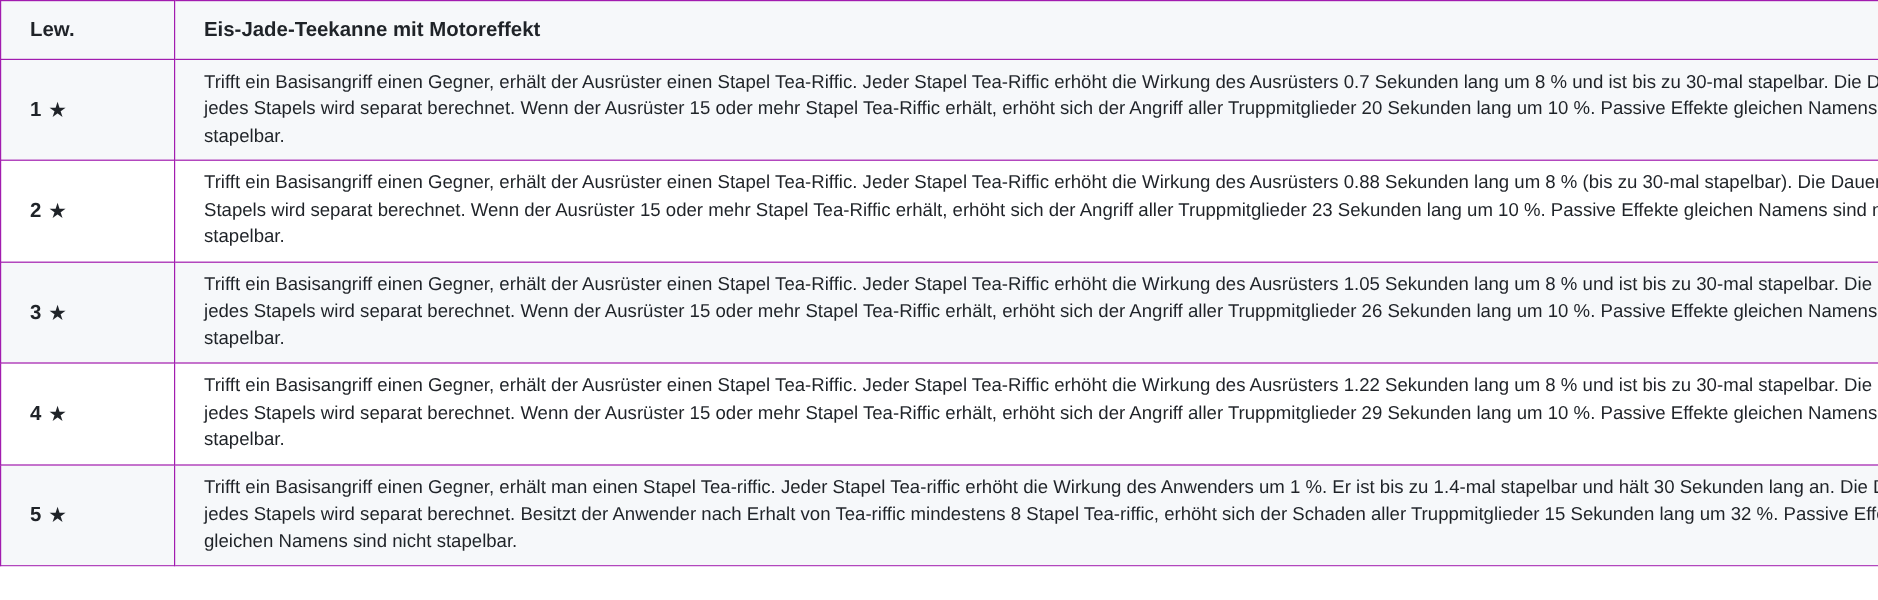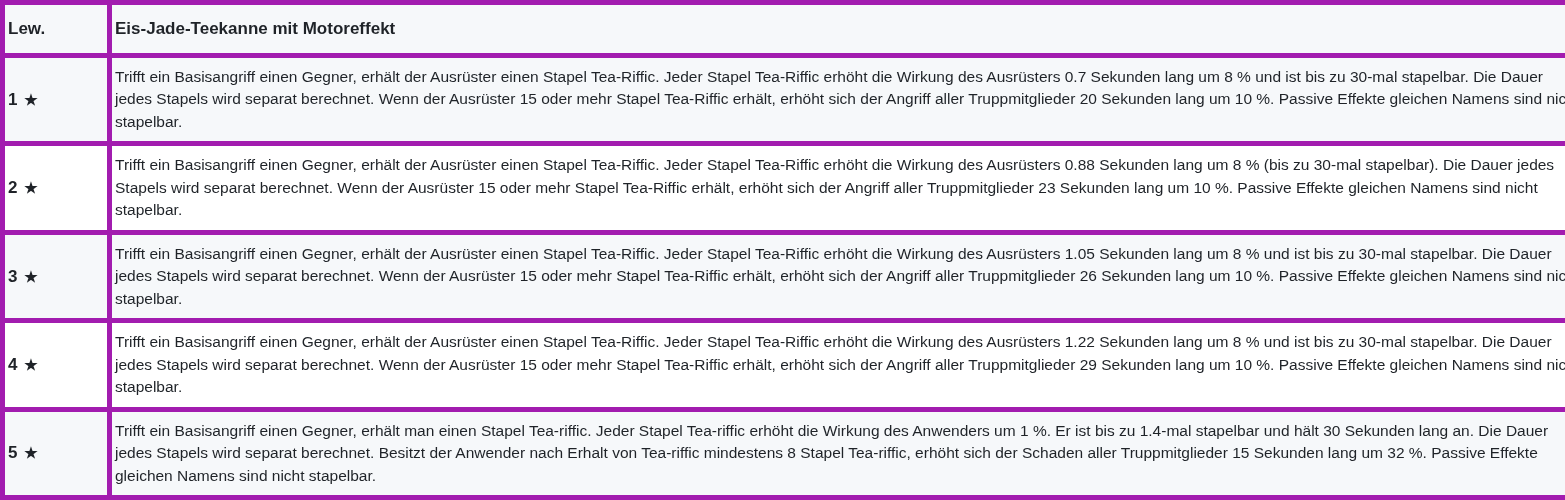--- a/index.html
+++ b/index.html
@@ -12,23 +12,23 @@
     font-family: "Liberation Sans", sans-serif;
     color: #1f2328;
   }
   table.refine-table {
     border-collapse: collapse;
     width: 1565px;
     table-layout: fixed;
   }
   table.refine-table th,
   table.refine-table td {
-    border: 5px solid #a21caf;
+    border: 1px solid #a21caf;
     vertical-align: middle;
-    padding: 8px 3px;
+    padding: 8px 24px;
   }
   table.refine-table thead th {
     background: #f6f8fa;
     font-size: 17px;
     font-weight: bold;
     text-align: left;
     height: 30px;
     padding-top: 9px;
     padding-bottom: 9px;
   }

